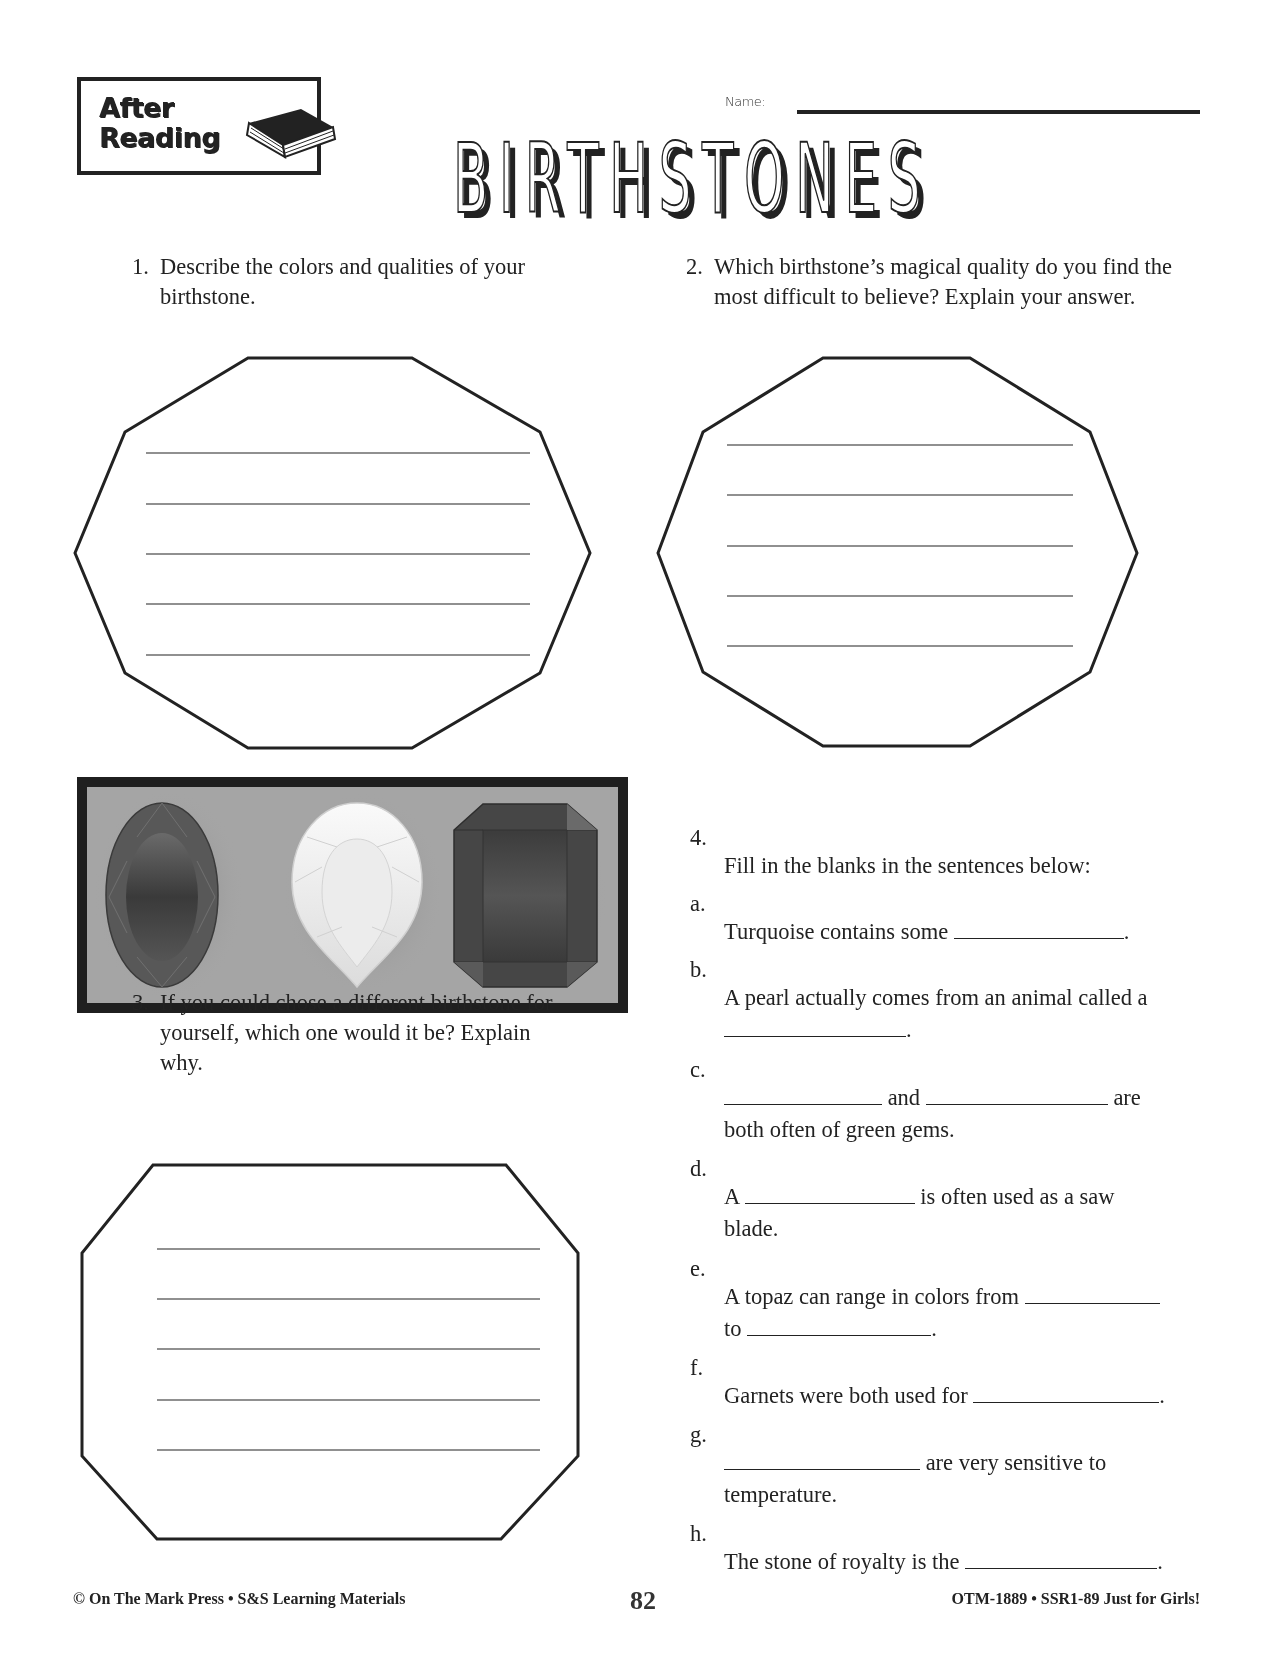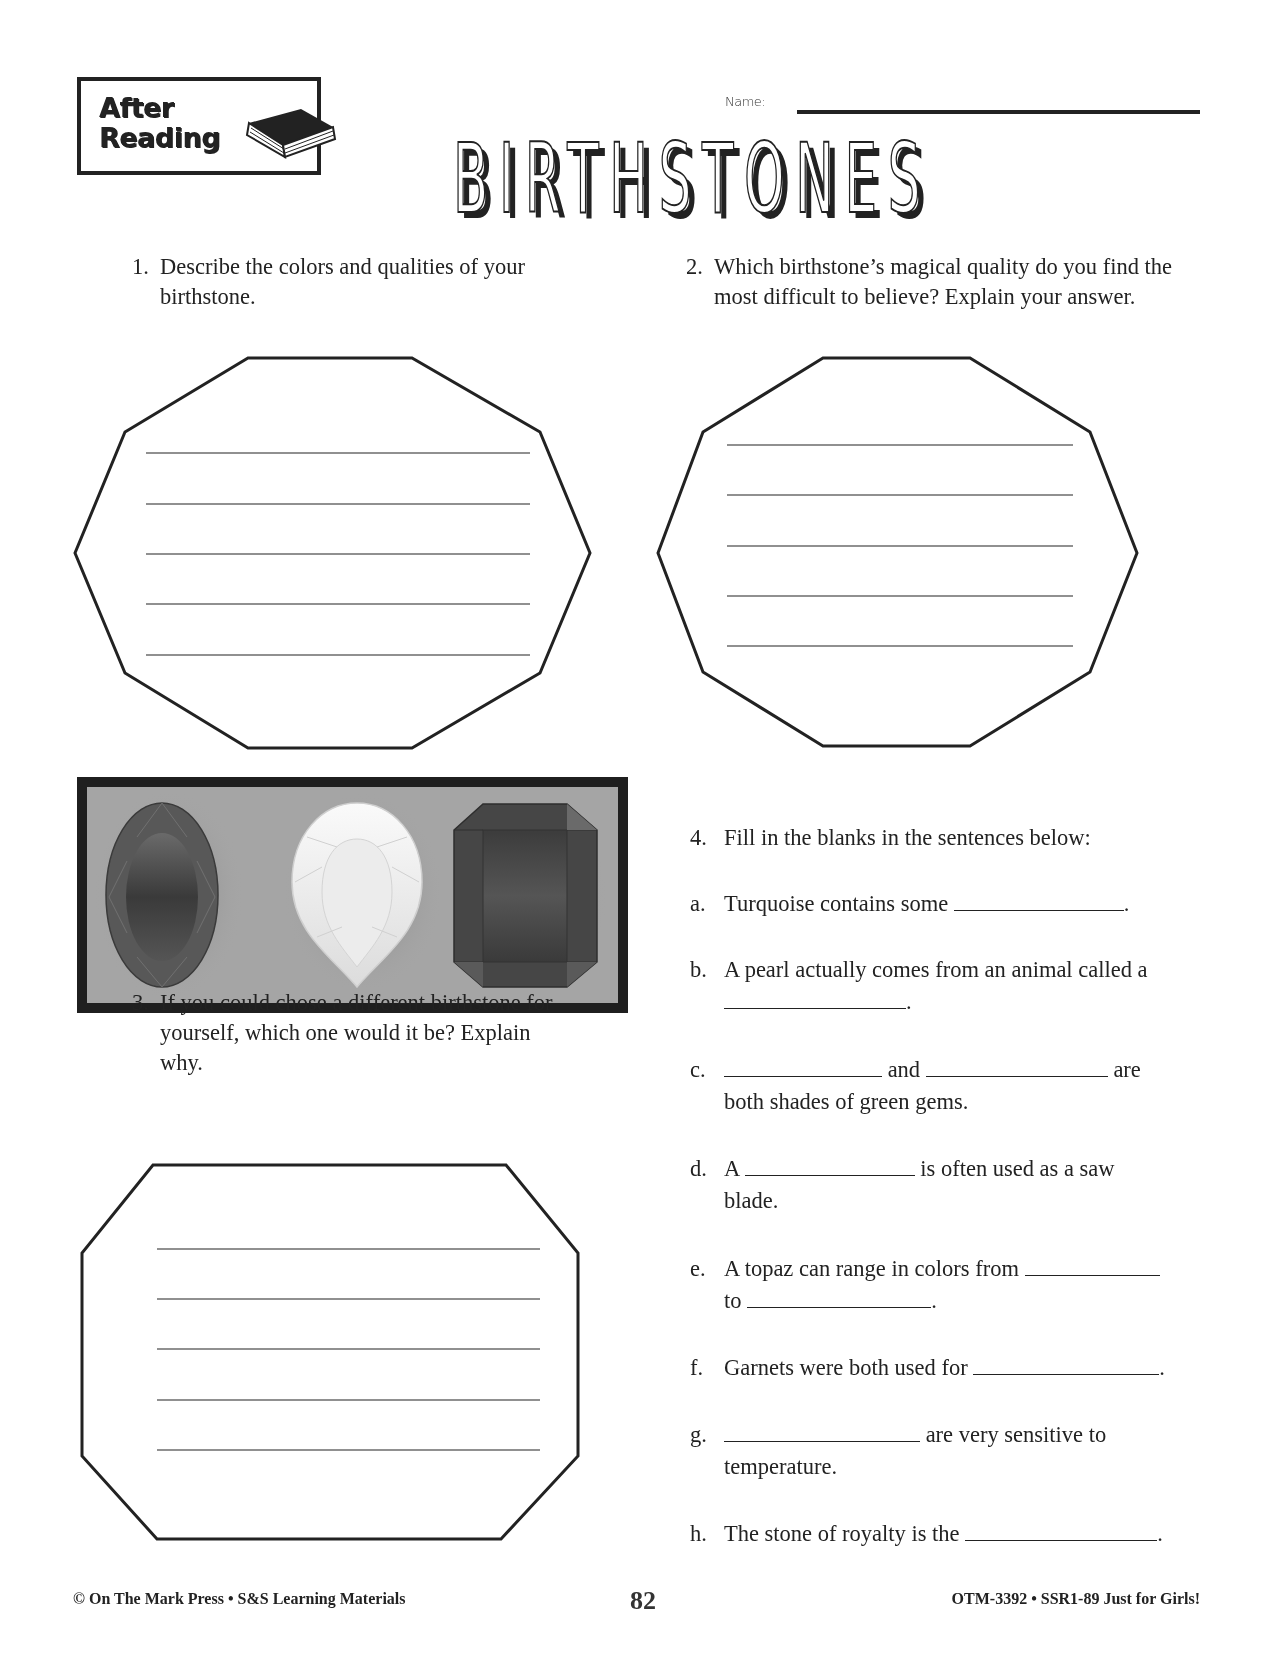--- a/index.html
+++ b/index.html
@@ -26,21 +26,21 @@
   .q .num { position: absolute; left: 0; top: 0; }
   .q .txt { display: block; padding-left: 28px; }
 
   .shape svg { display: block; }
 
   .gem-box { left: 77px; top: 777px; width: 551px; height: 236px; background: #1f1f1f; }
   .gem-inner { position: absolute; left: 10px; top: 10px; right: 10px; bottom: 10px; background: #a5a5a5; }
 
   .fill { font-size: 22.5px; line-height: 32px; color: #222; }
   .fill .lbl { position: absolute; left: 0; top: 0; }
-  .fill .body { display: block; padding-left: 34px; }
+  .fill .body { display: block; padding-left: 34px; margin-top: 28px; }
   .blank { display: inline-block; border-bottom: 1.5px solid #222; height: 20px; vertical-align: baseline; }
 
   .footer { top: 1590px; font-family: "Liberation Serif", serif; font-weight: bold; font-size: 16px; color: #222; }
   .page-num { top: 1586px; left: 630px; font-size: 26px; font-weight: bold; color: #333; }
 </style>
 </head>
 <body>
 
 <div class="abs badge">
   <div class="badge-text">After
@@ -207,21 +207,21 @@
   <span class="body"><span>A pearl actually comes from an animal called a</span><br>
     <span class="blank" style="width:182px"></span><span>.</span></span>
 </div>
 
 <div class="abs fill" style="left:690px; top:1054px; width:520px;">
   <span class="lbl">c.</span>
   <span class="body"><span class="blank" style="width:158px"></span>
     <span>and</span>
     <span class="blank" style="width:182px"></span>
     <span>are</span><br>
-    <span>both shades of green gems.</span></span>
+    <span>both often of green gems.</span></span>
 </div>
 
 <div class="abs fill" style="left:690px; top:1153px; width:520px;">
   <span class="lbl">d.</span>
   <span class="body"><span>A</span>
     <span class="blank" style="width:170px"></span>
     <span>is often used as a saw</span><br>
     <span>blade.</span></span>
 </div>
 
@@ -247,13 +247,13 @@
 </div>
 
 <div class="abs fill" style="left:690px; top:1518px; width:520px;">
   <span class="lbl">h.</span>
   <span class="body"><span>The stone of royalty is the</span>
     <span class="blank" style="width:192px"></span><span>.</span></span>
 </div>
 
 <div class="abs footer" style="left:73px;">© On The Mark Press • S&amp;S Learning Materials</div>
 <div class="abs footer page-num">82</div>
-<div class="abs footer" style="right:75px;">OTM-3392 • SSR1-89 Just for Girls!</div>
+<div class="abs footer" style="right:75px;">OTM-1889 • SSR1-89 Just for Girls!</div>
 
 </body></html>

